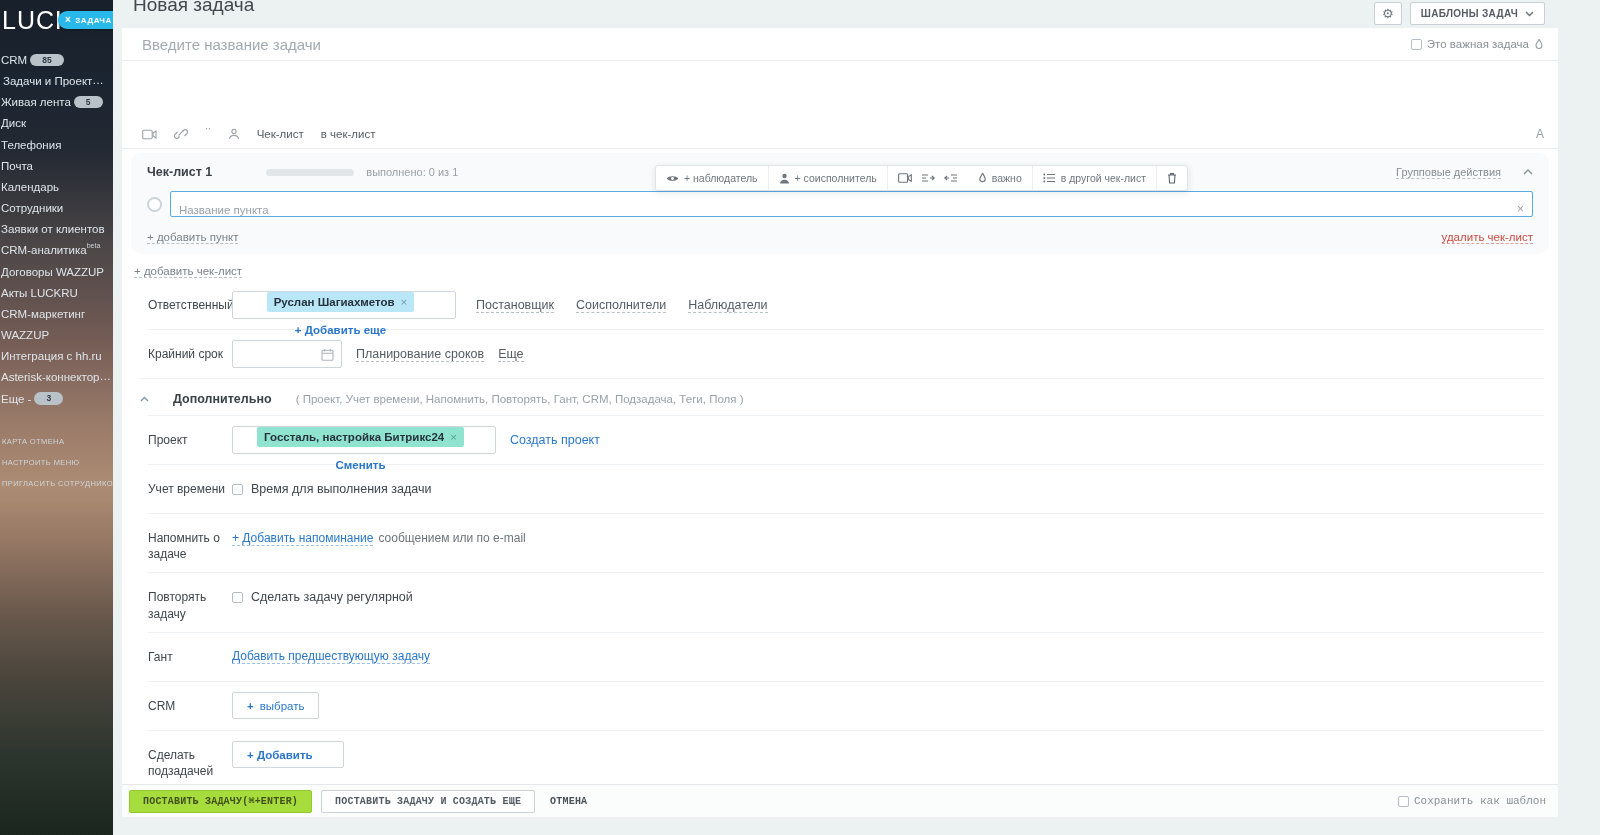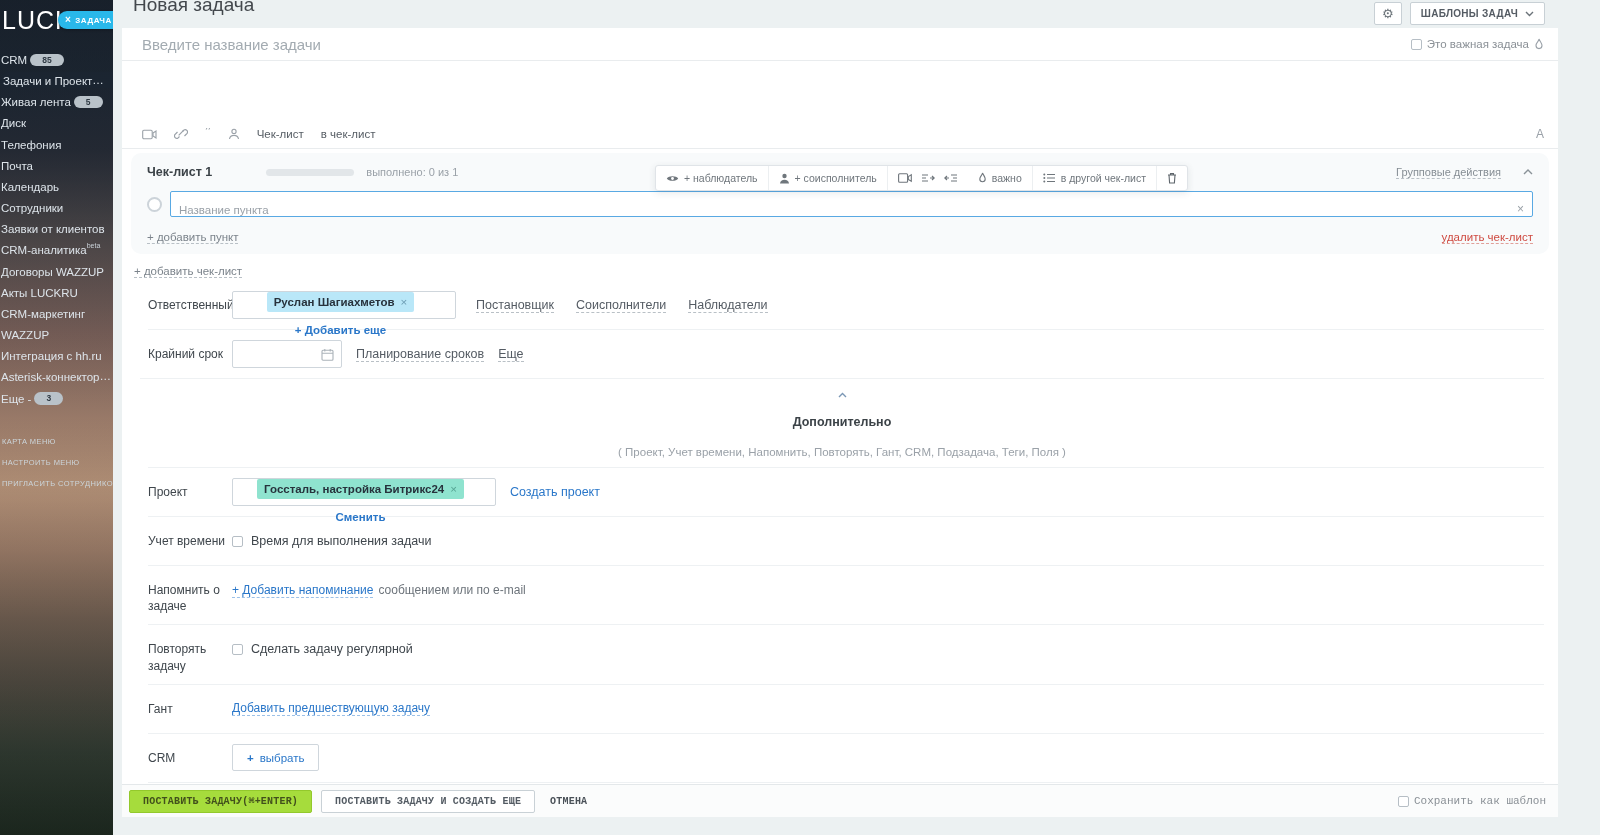--- a/index.html
+++ b/index.html
@@ -90,21 +90,21 @@
   .tag.teal { background:#8fe3cf; }
   .tag .x { font-weight:normal; color:#6d9db3; cursor:pointer; }
   .tag.teal .x { color:#55a392; }
   .blue-link { color:#2a77c9; font-size:11.5px; font-weight:bold; cursor:pointer; white-space:nowrap; }
   .blue-link-n { color:#2a77c9; font-size:12.5px; cursor:pointer; white-space:nowrap; }
   .blue-dash { color:#2a77c9; font-size:12px; border-bottom:1px dashed #9cc1e8; cursor:pointer; white-space:nowrap; }
   .gray-dash { color:#545b63; font-size:12.5px; border-bottom:1px dashed #b9c0c6; cursor:pointer; white-space:nowrap; }
   .roles { display:flex; gap:22px; margin-left:6px; }
   .datebox { width:110px; height:28px; border:1px solid #cfd6dc; border-radius:2px; background:#fff; display:flex; align-items:center; padding:0 7px; }
   .datebox input { flex:1; border:none; outline:none; width:60px; font-family:inherit; }
-  .addl-head { display:flex; align-items:center; gap:17px; padding:13px 0 9px; border-top:1px solid #eef1f3; margin-left:-8px;flex-direction:column; }
+  .addl-head { display:flex; align-items:center; gap:24px; padding:13px 0 9px; border-top:1px solid #eef1f3; margin-left:-8px; }
   .addl-title { font-size:12.5px; font-weight:bold; color:#3b4247; cursor:pointer; }
   .addl-summary { font-size:11.5px; color:#9aa1a8; }
   .chk-label { display:flex; align-items:center; gap:8px; font-size:12.5px; color:#3f464c; cursor:pointer; }
   .outline-btn { border:1px solid #cfd6dc; border-radius:2px; background:#fff; height:27px; display:flex; align-items:center; padding:0 14px; gap:6px; cursor:pointer; }
   .outline-btn.wide { width:112px; }
   .plain-txt { font-size:12px; color:#6d747b; }
 
   
   .panel-footer { flex:none; height:33px; border-top:1px solid #e4e8ea; background:#fbfcfc; display:flex; align-items:center; padding:0 12px 0 7px; gap:9px;font-family:Liberation Mono, monospace; }
   .btn-green { background:#a6dc3c; border:1px solid #93c92c; border-radius:2px; color:#42501c; font-size:10px; font-weight:bold; letter-spacing:.2px; height:23px; padding:0 13px; cursor:pointer; font-family:inherit; }
@@ -139,21 +139,21 @@
           <div class="menu-item"><span class="lbl-wrap"><span class="lbl">CRM-аналитика</span><sup class="beta">beta</sup></span></div>
           <div class="menu-item"><span class="lbl-wrap"><span class="lbl">Договоры WAZZUP</span></span></div>
           <div class="menu-item"><span class="lbl-wrap"><span class="lbl">Акты LUCKRU</span></span></div>
           <div class="menu-item"><span class="lbl-wrap"><span class="lbl">CRM-маркетинг</span></span></div>
           <div class="menu-item"><span class="lbl-wrap"><span class="lbl">WAZZUP</span></span></div>
           <div class="menu-item"><span class="lbl-wrap"><span class="lbl">Интеграция с hh.ru</span></span></div>
           <div class="menu-item"><span class="lbl-wrap"><span class="lbl">Asterisk-коннектор Itgr…</span></span></div>
           <div class="menu-item"><span class="lbl-wrap"><span class="lbl">Еще -</span><span class="badge">3</span></span></div>
         </div>
       <div class="side-footer" id="sidebar-footer">
-          <div>КАРТА МЕНЮ</div>
+          <div>КАРТА ОТМЕНА</div>
           <div>НАСТРОИТЬ МЕНЮ</div>
           <div>ПРИГЛАСИТЬ СОТРУДНИКОВ</div>
         </div>
     </div>
   </div>
 
   <div class="main">
     <div class="top-band">
       <div class="page-title">Новая задача</div>
     </div>

